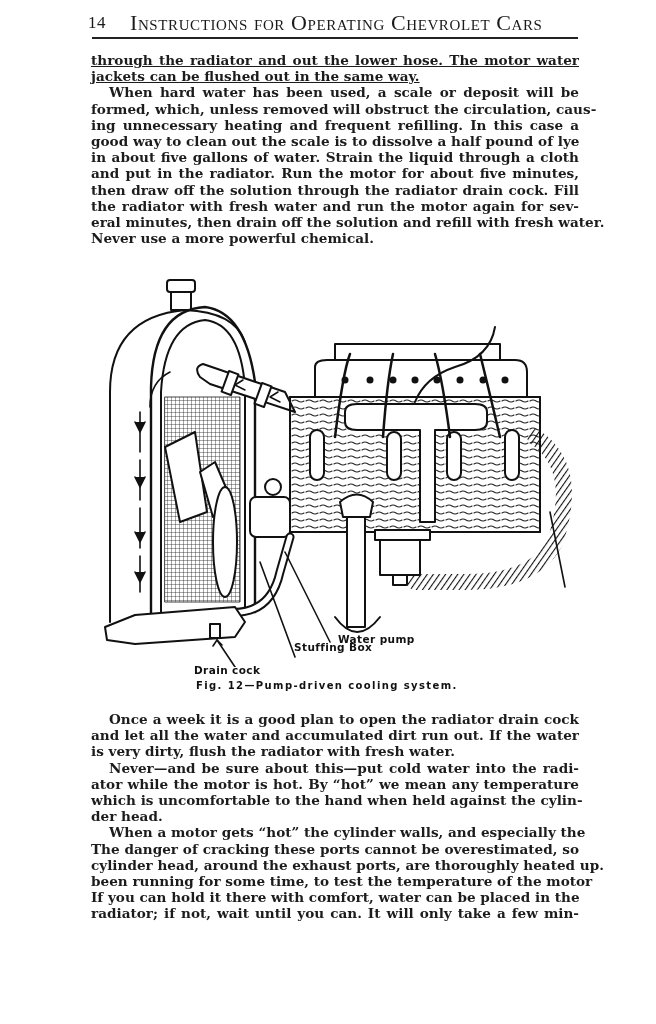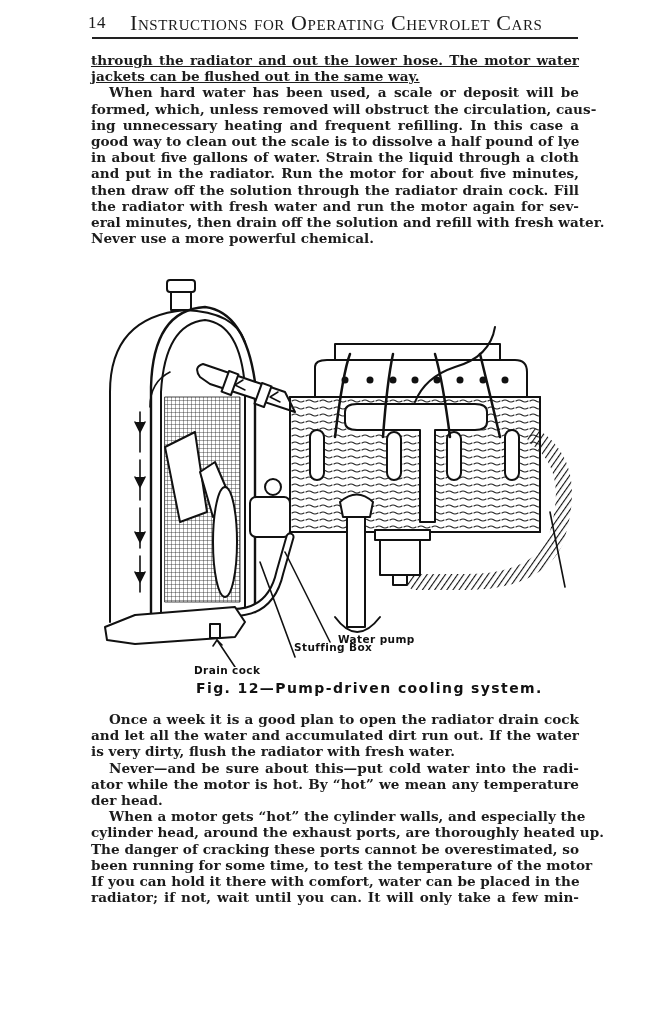--- a/index.html
+++ b/index.html
@@ -41,21 +41,21 @@
     .figure { position: absolute; left: 95px; top: 272px; width: 490px; height: 395px; }
     .fig-label {
       position: absolute;
       font-family: "DejaVu Sans", "Liberation Sans", sans-serif;
       font-weight: bold; font-size: 10.5px; letter-spacing: 0.4px; color: #111;
       white-space: nowrap;
     }
     .caption {
       position: absolute; left: 196px; top: 680px;
       font-family: "DejaVu Sans", sans-serif;
-      font-weight: bold; font-size: 14px; letter-spacing: 1.4px; color: #111;
+      font-weight: bold; font-size: 10px; letter-spacing: 1.4px; color: #111;
       white-space: nowrap;
     }
   </style>
 </head>
 <body>
 
 <div class="page">
 
   <div class="running-head">
     <span class="pg-num">14</span>
@@ -209,25 +209,26 @@
 
   <div class="text-block" id="block-bottom">
     <p>
       <span class="line">Once a week it is a good plan to open the radiator drain cock</span>
       <span class="line" style="text-indent:0">and let all the water and accumulated dirt run out.  If the water</span>
       <span class="line last" style="text-indent:0">is very dirty, flush the radiator with fresh water.</span>
     </p>
     <p>
       <span class="line">Never—and be sure about this—put cold water into the radi-</span>
       <span class="line" style="text-indent:0">ator while the motor is hot.  By “hot” we mean any temperature</span>
+      <span class="line" style="text-indent:0">which is uncomfortable to the hand when held against the cylin-</span>
       <span class="line last" style="text-indent:0">der head.</span>
     </p>
     <p>
       <span class="line">When a motor gets “hot” the cylinder walls, and especially the</span>
+      <span class="line" style="text-indent:0">The danger of cracking these ports cannot be overestimated, so</span>
       <span class="line" style="text-indent:0">cylinder head, around the exhaust ports, are thoroughly heated up.</span>
-      <span class="line" style="text-indent:0">The danger of cracking these ports cannot be overestimated, so</span>
       <span class="line" style="text-indent:0">been running for some time, to test the temperature of the motor</span>
       <span class="line" style="text-indent:0">If you can hold it there with comfort, water can be placed in the</span>
       <span class="line" style="text-indent:0">radiator; if not, wait until you can.  It will only take a few min-</span>
     </p>
   </div>
 
 </div>
 
 </body></html>

